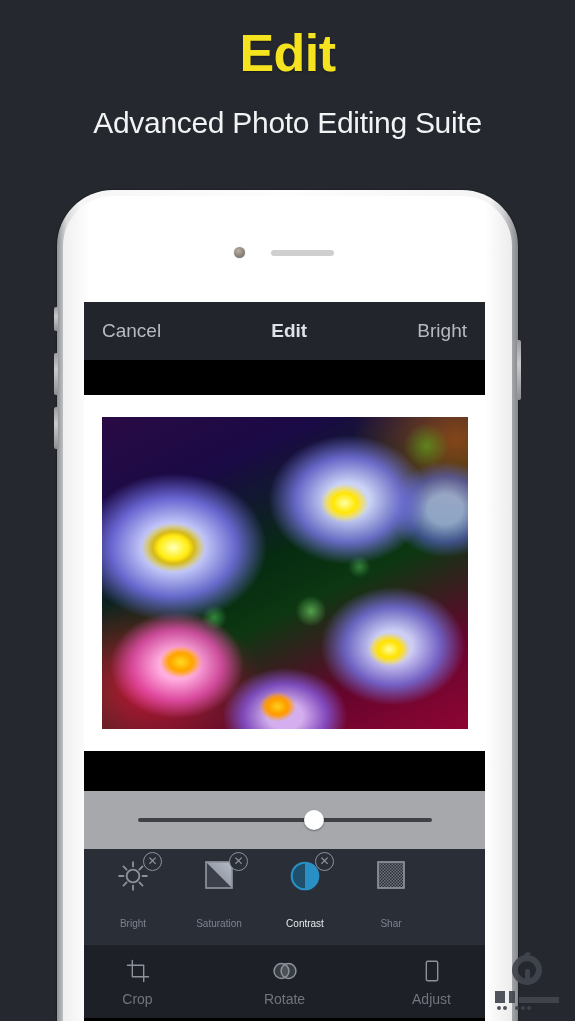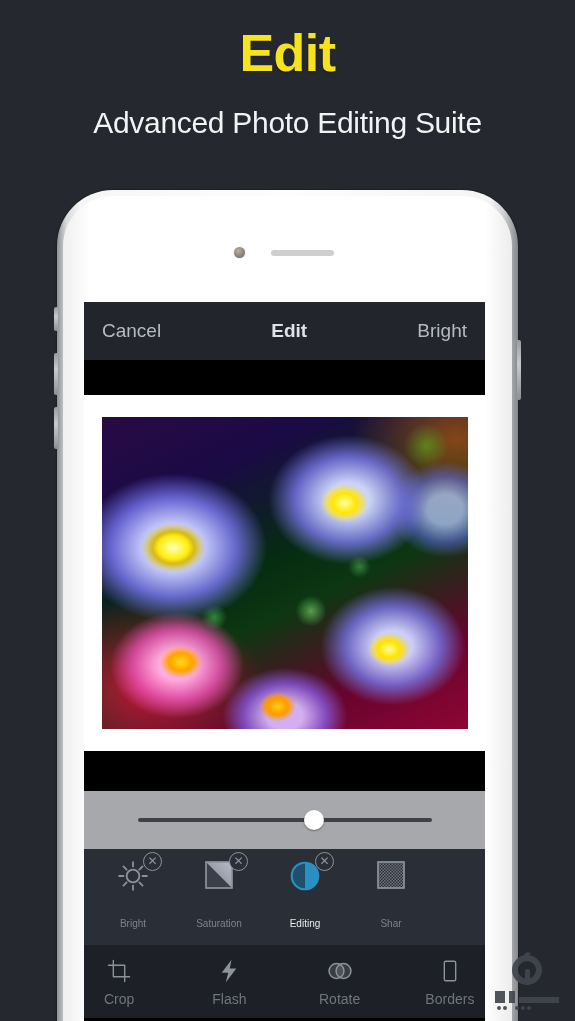--- a/index.html
+++ b/index.html
@@ -336,21 +336,21 @@
               </defs>
               <rect x="3" y="3" width="26" height="26" fill="url(#satg)" stroke="#8d939d" stroke-width="1.7"></rect>
             </svg><div class="badge-x">✕</div></div>
           <div class="adj-label">Saturation</div>
         </div>
         <div class="adj-item active">
           <div class="adj-icon-box"><svg width="34" height="34" viewBox="0 0 32 32">
               <circle cx="16" cy="16" r="12.5" fill="#1f4f6b" stroke="#2a8fc4" stroke-width="2"></circle>
               <path d="M16 3.5a12.5 12.5 0 010 25z" fill="#2a8fc4"></path>
             </svg><div class="badge-x">✕</div></div>
-          <div class="adj-label">Editing</div>
+          <div class="adj-label">Contrast</div>
         </div>
         <div class="adj-item">
           <div class="adj-icon-box"><svg width="32" height="32" viewBox="0 0 32 32">
               <defs>
                 <pattern id="shp" width="3" height="3" patternUnits="userSpaceOnUse">
                   <rect width="1.5" height="1.5" fill="#6f757f"></rect>
                   <rect x="1.5" y="1.5" width="1.5" height="1.5" fill="#6f757f"></rect>
                 </pattern>
               </defs>
               <rect x="3" y="3" width="26" height="26" fill="url(#shp)" stroke="#8d939d" stroke-width="1.7"></rect>
@@ -363,42 +363,34 @@
         <div class="tool">
           <div class="tool-icon">
             <svg width="26" height="26" viewBox="0 0 32 32" fill="none" stroke="#8d939d" stroke-width="1.7" stroke-linecap="round" stroke-linejoin="round">
               <path d="M9 3v20h20M3 9h20v20"></path>
             </svg>
           </div>
           <div class="tool-label">Crop</div>
         </div>
         <div class="tool">
           <div class="tool-icon">
-            <svg width="26" height="26" viewBox="0 0 32 32">
-              <path d="M19 2L7 18h8l-3 12 13-17h-8z" fill="#8d939d"></path>
-            </svg>
-          </div>
-          <div class="tool-label">Flash</div>
-        </div>
-        <div class="tool">
-          <div class="tool-icon">
             <svg width="28" height="28" viewBox="0 0 32 32" fill="none" stroke="#8d939d" stroke-width="1.7">
               <circle cx="12" cy="16" r="8.5" fill="rgba(140,146,157,.25)"></circle>
               <circle cx="20" cy="16" r="8.5" fill="rgba(140,146,157,.25)"></circle>
             </svg>
           </div>
           <div class="tool-label">Rotate</div>
         </div>
         <div class="tool">
           <div class="tool-icon">
             <svg width="26" height="26" viewBox="0 0 32 32" fill="none" stroke="#8d939d" stroke-width="1.7" stroke-linecap="round" stroke-linejoin="round">
               <rect x="9" y="4" width="14" height="24" rx="2"></rect>
             </svg>
           </div>
-          <div class="tool-label">Borders</div>
+          <div class="tool-label">Adjust</div>
         </div>
       </div>
   </div>
 </div>
 
 <svg class="watermark" viewBox="0 0 80 62">
   <g fill="#42464f">
     <path d="M44 2c-2 3-5 4-7 3 0-3 3-5 7-3z"></path>
     <circle cx="40" cy="19" r="12" fill="none" stroke="#42464f" stroke-width="6"></circle>
     <rect x="38" y="18" width="5" height="16" rx="2"></rect>

